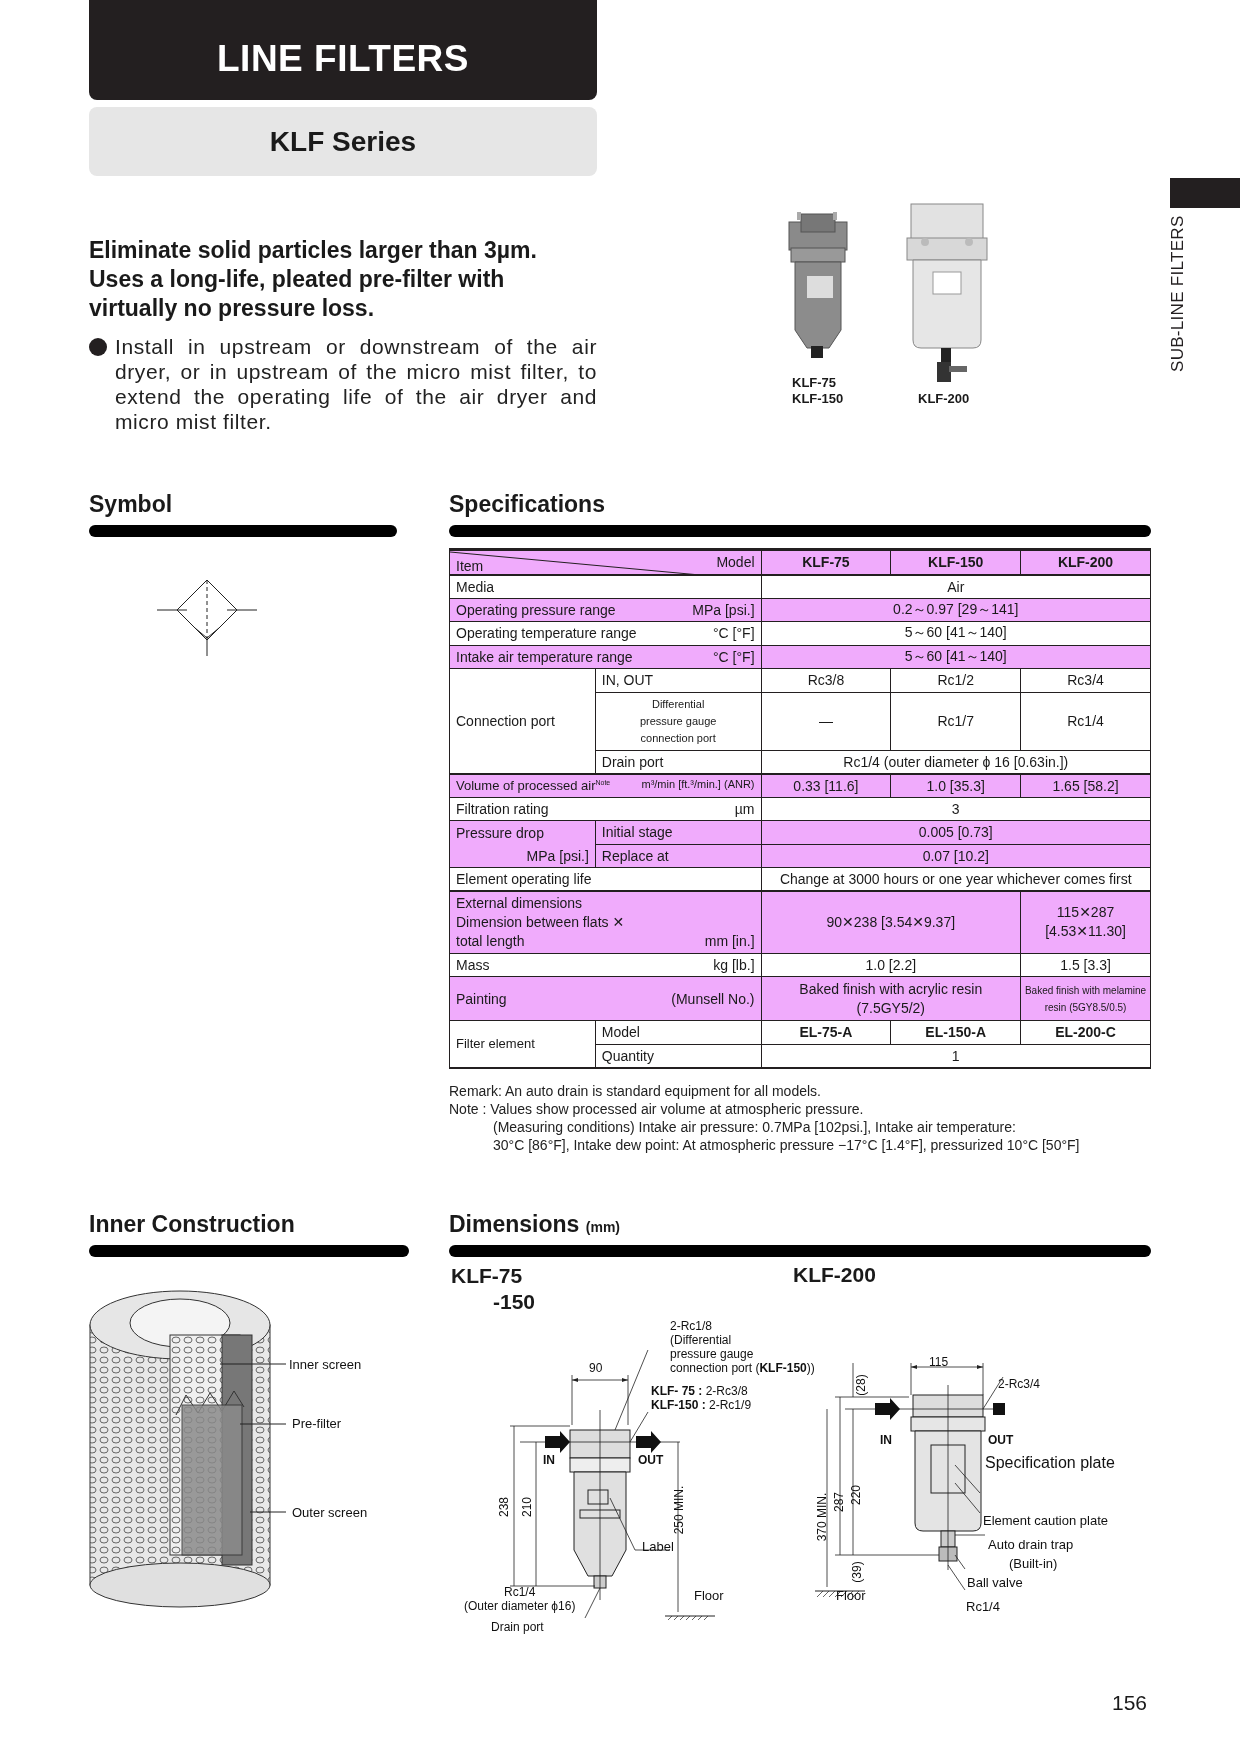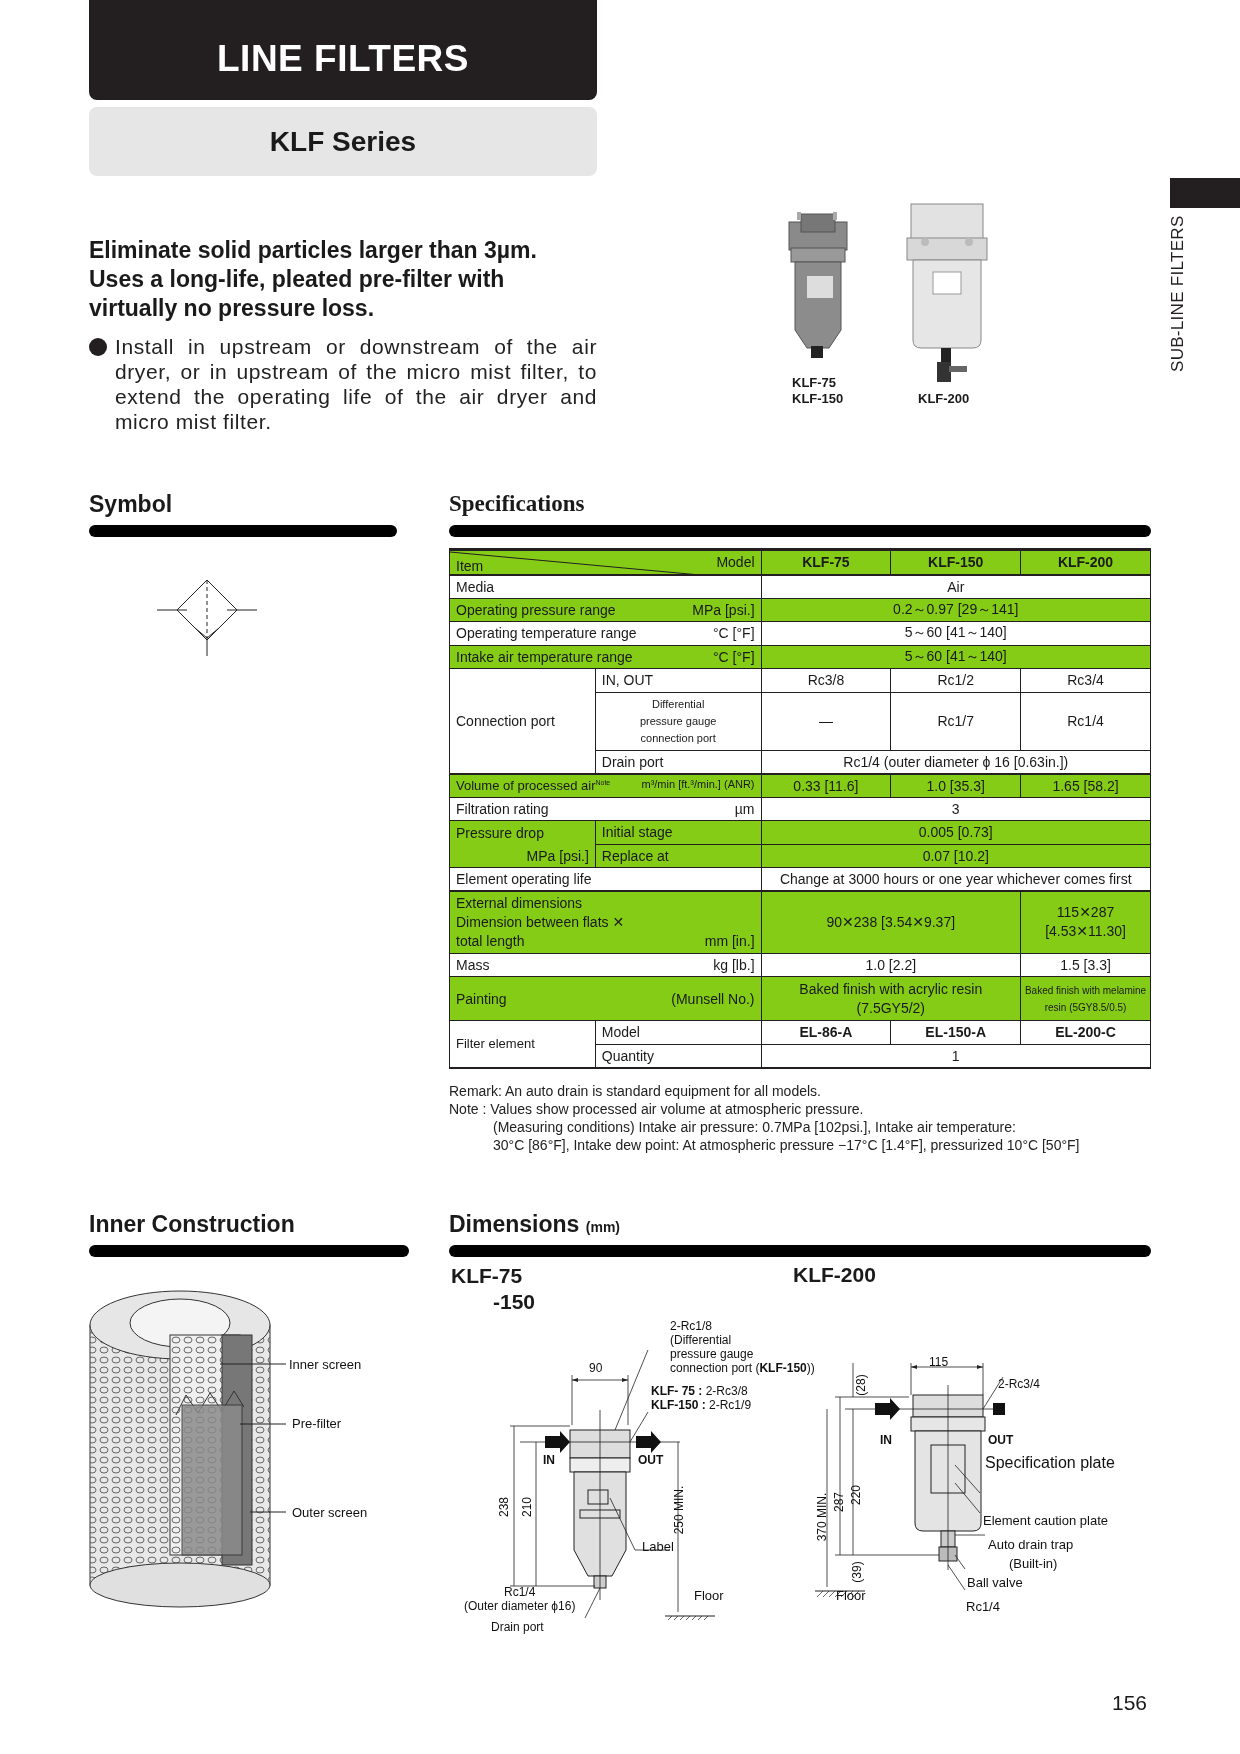--- a/index.html
+++ b/index.html
@@ -19,21 +19,21 @@
 
   .photo { position: absolute; }
   .photo-cap { position: absolute; font-weight: bold; font-size: 13px; line-height: 16px; }
 
   .sec-title { position: absolute; font-weight: bold; font-size: 23px; }
   .sec-rule { position: absolute; height: 12px; background: #000; border-radius: 6px; }
 
   
   .spec { position: absolute; left: 449px; top: 548px; width: 702px; border-collapse: collapse; font-size: 14px; }
   .spec td { border: 1px solid #231f20; padding: 0 6px; height: 23.5px; vertical-align: middle; }
-  .spec tr.g td { background: #84cc16; }
+  .spec tr.g td { background: #f0abfc; }
   .spec td.c { text-align: center; }
   .spec td.r { text-align: right; }
   .spec td.b { font-weight: bold; }
   .spec .lbl-unit { float: right; }
   .spec tr.thick td { border-top: 2.5px solid #231f20; }
   .spec sup { font-size: 7px; }
   .spec .tiny { font-size: 11px; }
   .spec .mini { font-size: 11px; line-height: 17px; text-align: center; }
 
   .notes { position: absolute; left: 449px; top: 1082px; font-size: 14px; line-height: 18px; color: #222; }
@@ -94,21 +94,21 @@
 <div class="sec-rule" style="left:89px; top:525px; width:308px;"></div>
 <svg style="position:absolute; left:155px; top:578px;" width="105" height="80" viewBox="0 0 105 80">
   <line x1="2" y1="32" x2="32" y2="32" stroke="#222" stroke-width="1"></line>
   <line x1="72" y1="32" x2="102" y2="32" stroke="#222" stroke-width="1"></line>
   <polygon points="52,2 82,32 52,62 22,32" fill="none" stroke="#222" stroke-width="1"></polygon>
   <line x1="52" y1="2" x2="52" y2="62" stroke="#222" stroke-width="1" stroke-dasharray="4,3"></line>
   <polyline points="40,50 52,60 64,50" fill="none" stroke="#222" stroke-width="1"></polyline>
   <line x1="52" y1="62" x2="52" y2="78" stroke="#222" stroke-width="1"></line>
 </svg>
 
-<div class="sec-title" style="left:449px; top:491px;font-family:Liberation Serif, serif;">Specifications</div>
+<div class="sec-title" style="left:449px; top:491px;">Specifications</div>
 <div class="sec-rule" style="left:449px; top:525px; width:702px;"></div>
 
 <table class="spec">
   <colgroup>
     <col style="width:146px">
       <col style="width:166px">
       <col style="width:130px">
       <col style="width:130px">
       <col style="width:130px">
   </colgroup>
@@ -210,21 +210,21 @@
       <div>(7.5GY5/2)</div>
     </td>
     <td class="c mini" style="padding:0 2px;">
       <div style="font-size:10px;">Baked finish with melamine</div>
       <div style="font-size:10px;">resin (5GY8.5/0.5)</div>
     </td>
   </tr>
   <tr>
     <td rowspan="2" style="font-size:13px; border-bottom:2.5px solid #231f20;">Filter element</td>
     <td>Model</td>
-    <td class="c b">EL-86-A</td>
+    <td class="c b">EL-75-A</td>
     <td class="c b">EL-150-A</td>
     <td class="c b">EL-200-C</td>
   </tr>
   <tr>
     <td style="border-bottom:2.5px solid #231f20;">Quantity</td>
     <td colspan="3" class="c" style="border-bottom:2.5px solid #231f20;">1</td>
   </tr>
 </tbody>
   </table>
 

